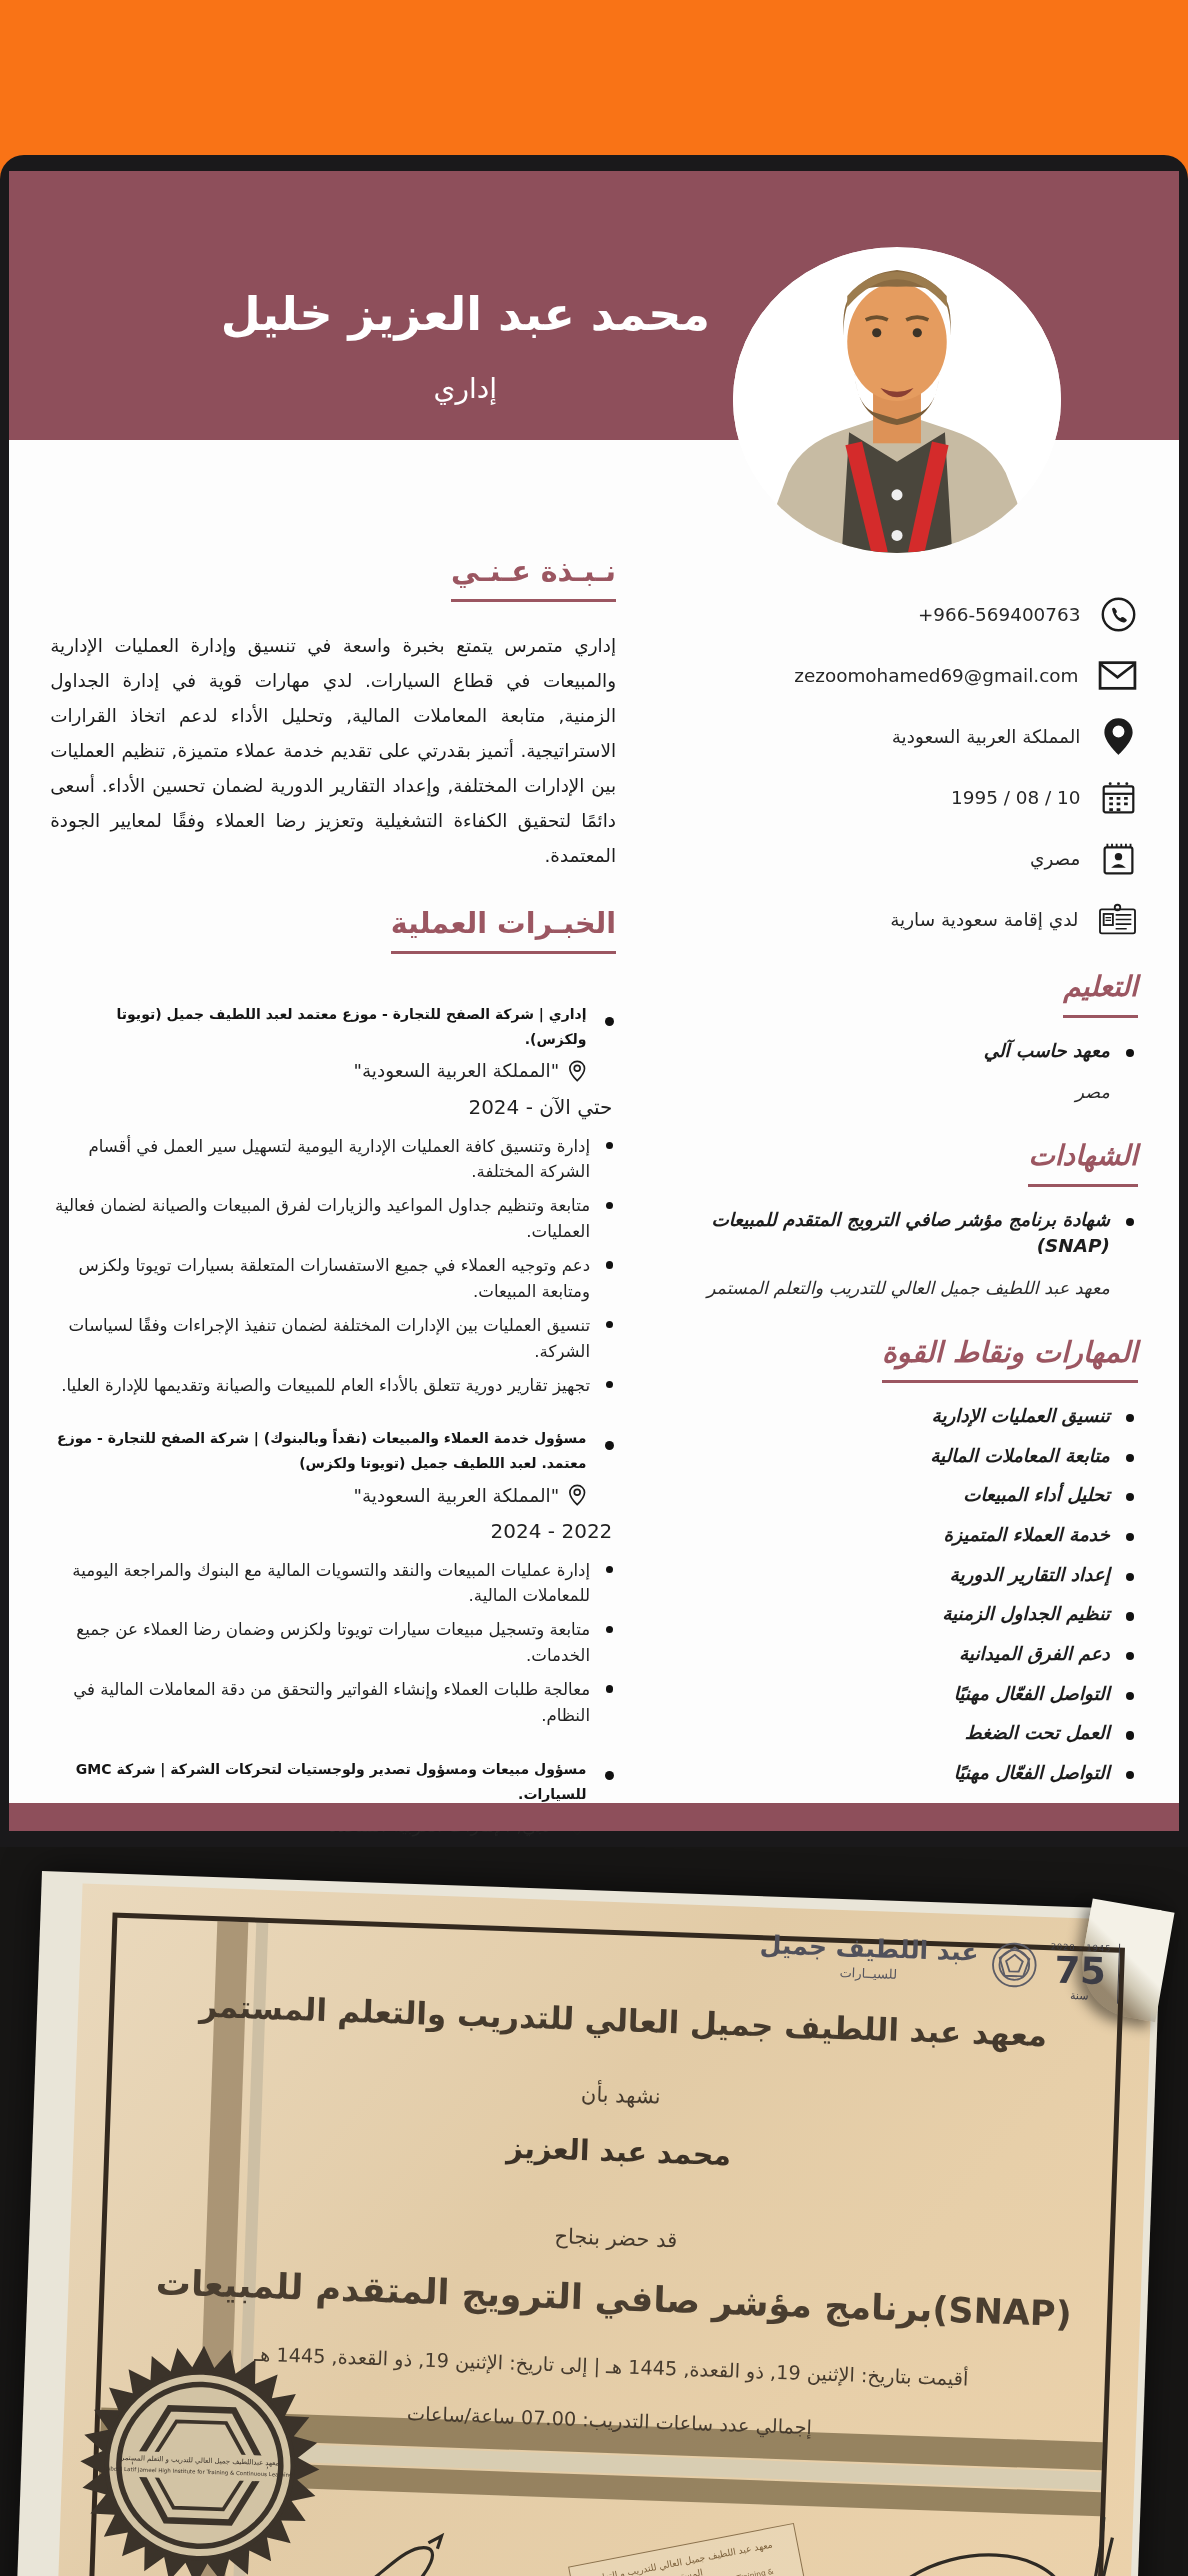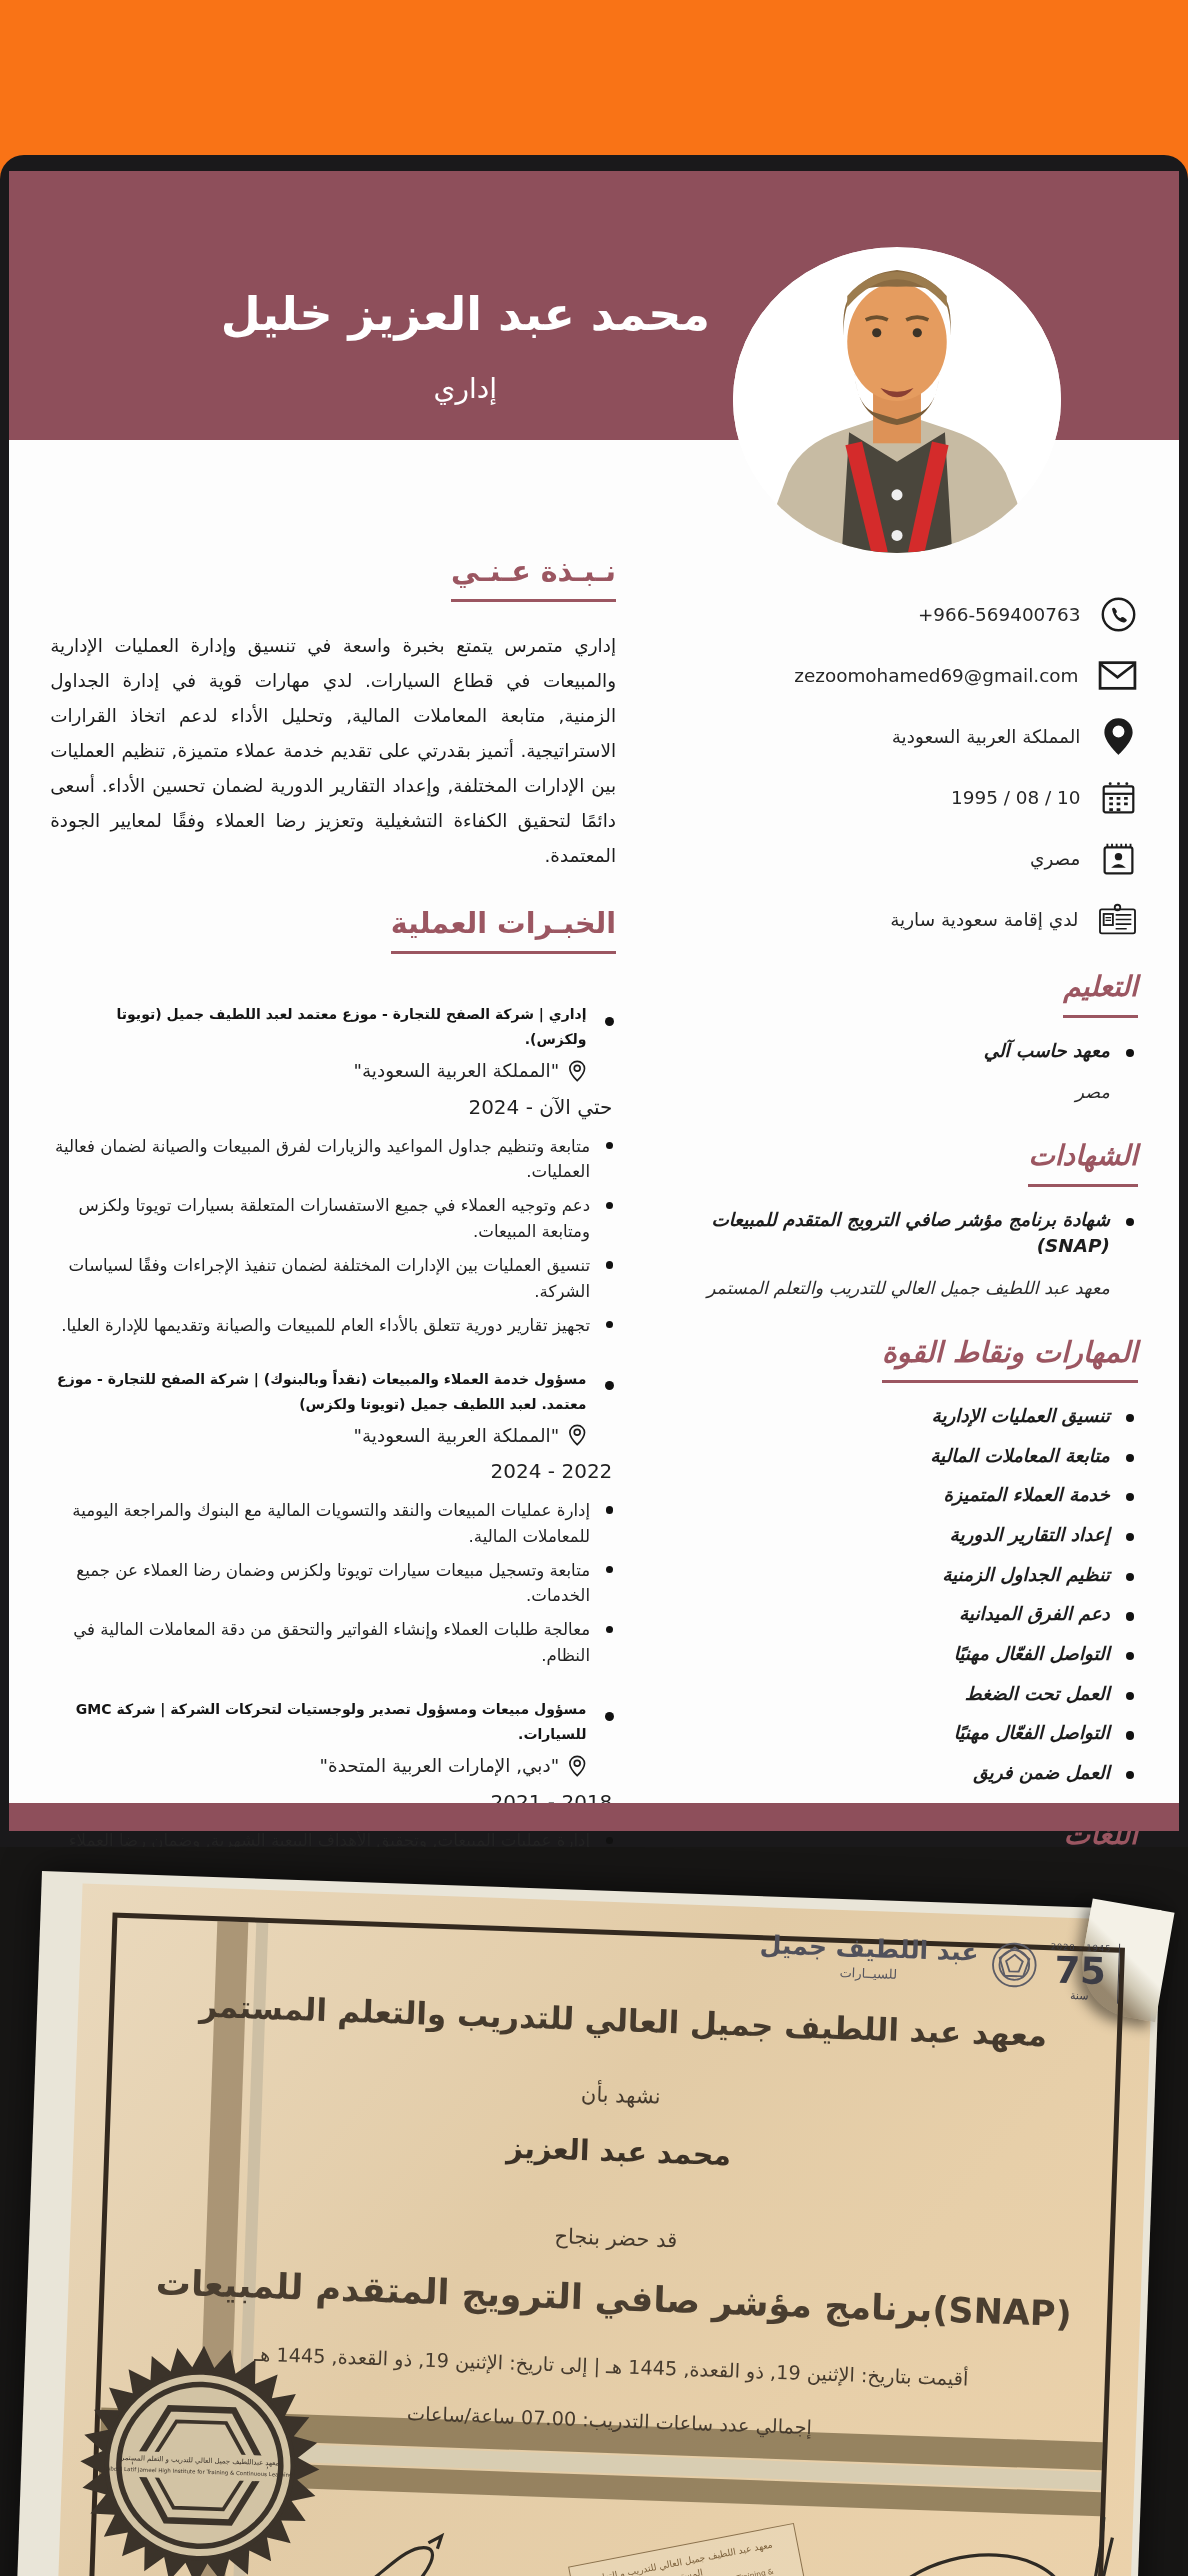--- a/index.html
+++ b/index.html
@@ -211,20 +211,21 @@
             <li>شهادة برنامج مؤشر صافي الترويج المتقدم للمبيعات (SNAP)</li>
           </ul>
           <div class="subline">معهد عبد اللطيف جميل العالي للتدريب والتعلم المستمر</div>
         </section>
 
         <section class="sec">
           <h2 class="sec-h big">المهارات ونقاط القوة</h2>
           <ul class="blist">
             <li>تنسيق العمليات الإدارية</li>
             <li>متابعة المعاملات المالية</li>
+            <li>تحليل أداء المبيعات</li>
             <li>خدمة العملاء المتميزة</li>
             <li>إعداد التقارير الدورية</li>
             <li>تنظيم الجداول الزمنية</li>
             <li>دعم الفرق الميدانية</li>
             <li>التواصل الفعّال مهنيًا</li>
             <li>العمل تحت الضغط</li>
             <li>التواصل الفعّال مهنيًا</li>
             <li>العمل ضمن فريق</li>
           </ul>
         </section>
@@ -251,20 +252,21 @@
           <div class="job-title">إداري | شركة الصفح للتجارة - موزع معتمد لعبد اللطيف جميل (تويوتا ولكزس).</div>
           <div class="job-loc">
               <span class="pin"><svg width="18.4" height="22" viewBox="0 0 20 24" fill="none" stroke="#1c1c1c" stroke-width="1.8">
                   <path d="M10 1.5 C5.5 1.5 2 5 2 9.3 C2 15 10 22.5 10 22.5 C10 22.5 18 15 18 9.3 C18 5 14.5 1.5 10 1.5 Z"></path>
                   <circle cx="10" cy="9" r="3.2"></circle>
                 </svg></span>
               <span>"المملكة العربية السعودية"</span>
             </div>
           <div class="job-dates"><span dir="ltr">2024   -   حتي الآن</span></div>
           <ul>
+            <li>إدارة وتنسيق كافة العمليات الإدارية اليومية لتسهيل سير العمل في أقسام الشركة المختلفة.</li>
             <li>متابعة وتنظيم جداول المواعيد والزيارات لفرق المبيعات والصيانة لضمان فعالية العمليات.</li>
             <li>دعم وتوجيه العملاء في جميع الاستفسارات المتعلقة بسيارات تويوتا ولكزس ومتابعة المبيعات.</li>
             <li>تنسيق العمليات بين الإدارات المختلفة لضمان تنفيذ الإجراءات وفقًا لسياسات الشركة.</li>
             <li>تجهيز تقارير دورية تتعلق بالأداء العام للمبيعات والصيانة وتقديمها للإدارة العليا.</li>
           </ul>
         </div>
 
         
         <div class="job">
           <div class="job-title">مسؤول خدمة العملاء والمبيعات (نقداً وبالبنوك) | شركة الصفح للتجارة - موزع معتمد. لعبد اللطيف جميل (تويوتا ولكزس)</div>

